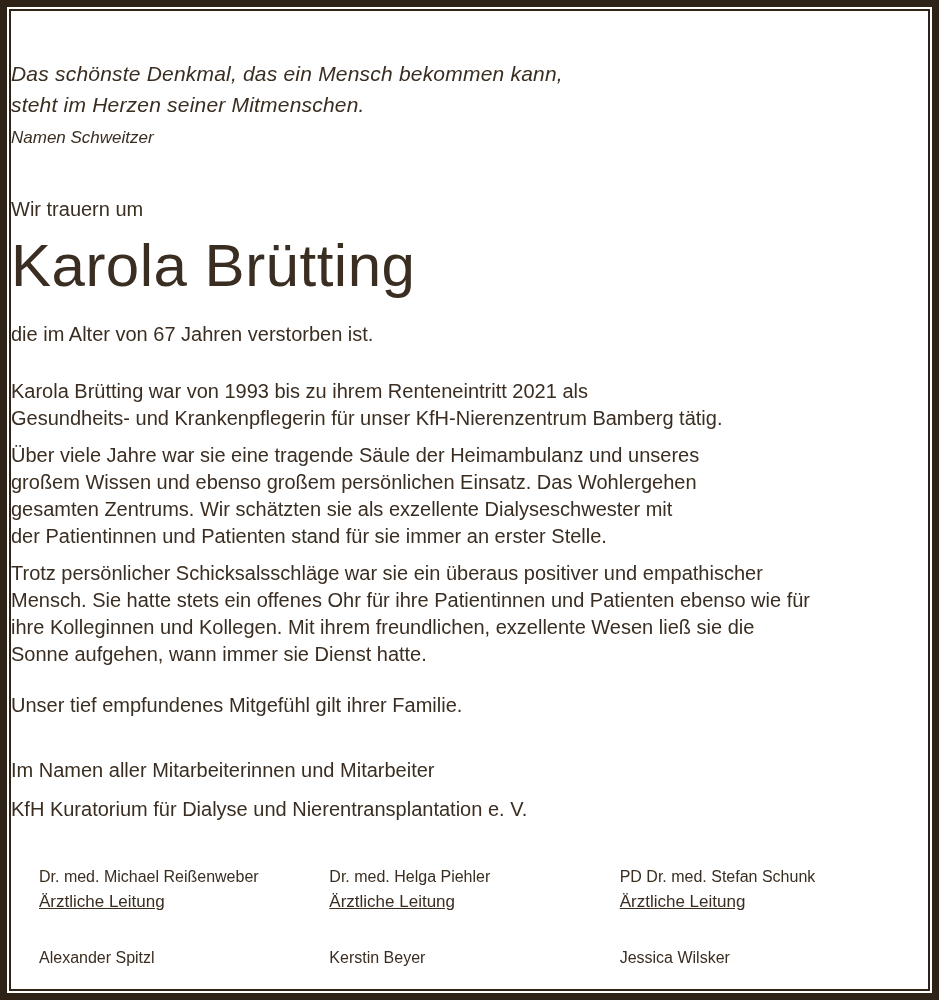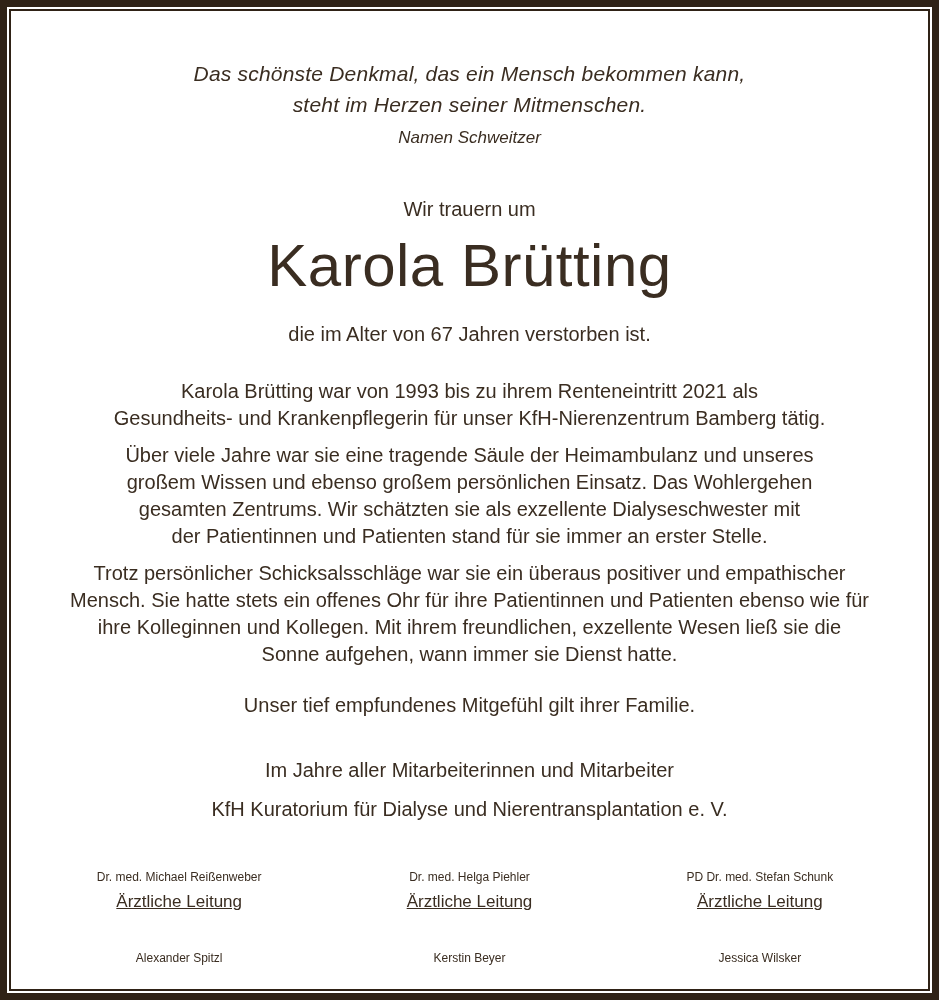--- a/index.html
+++ b/index.html
@@ -18,21 +18,20 @@
     width: 939px;
     height: 1000px;
     border: 7px solid var(--border-color);
     padding: 2px;
     background: #ffffff;
   }
   .frame-inner {
     width: 100%;
     height: 100%;
     border: 2px solid var(--border-color);
-    text-align: center;
     overflow: hidden;
   }
   .quote-block { margin-top: 47px; }
   .quote-line {
     font-style: italic;
     font-size: 21px;
     line-height: 31px;
     letter-spacing: 0.2px;
   }
   .quote-attribution {
@@ -75,21 +74,21 @@
     font-weight: 400;
   }
   .signature-grid {
     margin-top: 44px;
     padding: 0 28px;
     display: grid;
     grid-template-columns: 1fr 1fr 1fr;
     row-gap: 33px;
     column-gap: 10px;
   }
-  .signatory-name { font-size: 12px; line-height: 24px; }
+  .signatory-name { font-size: 16px; line-height: 24px; }
   .signatory-role { font-size: 17px; line-height: 22px; margin-top: 2px; text-decoration: underline; }
 </style>
 </head>
 <body>
 
 <div class="page">
   <div class="frame-inner">
 
     <div class="quote-block">
       <div class="quote-line">Das schönste Denkmal, das ein Mensch bekommen kann,</div>
@@ -117,21 +116,21 @@
 
     <div class="body-paragraph">
       <div>Trotz persönlicher Schicksalsschläge war sie ein überaus positiver und empathischer</div>
       <div>Mensch. Sie hatte stets ein offenes Ohr für ihre Patientinnen und Patienten ebenso wie für</div>
       <div>ihre Kolleginnen und Kollegen. Mit ihrem freundlichen, exzellente Wesen ließ sie die</div>
       <div>Sonne aufgehen, wann immer sie Dienst hatte.</div>
     </div>
 
     <div class="condolence-line">Unser tief empfundenes Mitgefühl gilt ihrer Familie.</div>
 
-    <div class="behalf-line">Im Jahre aller Mitarbeiterinnen und Mitarbeiter</div>
+    <div class="behalf-line">Im Namen aller Mitarbeiterinnen und Mitarbeiter</div>
 
     <div class="organization-line">KfH Kuratorium für Dialyse und Nierentransplantation e. V.</div>
 
     <div class="signature-grid">
       <div class="signatory">
         <div class="signatory-name">Dr. med. Michael Reißenweber</div>
         <div class="signatory-role">Ärztliche Leitung</div>
       </div>
       <div class="signatory">
         <div class="signatory-name">Dr. med. Helga Piehler</div>

